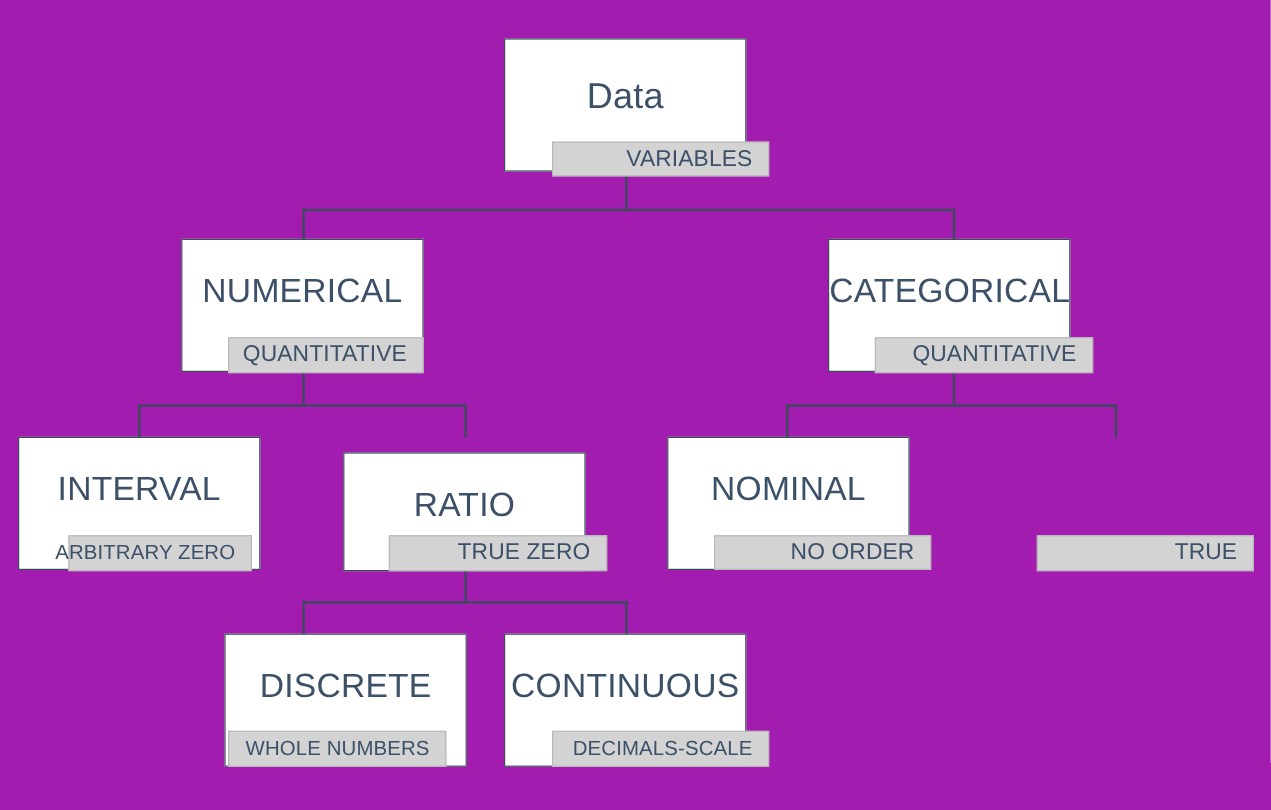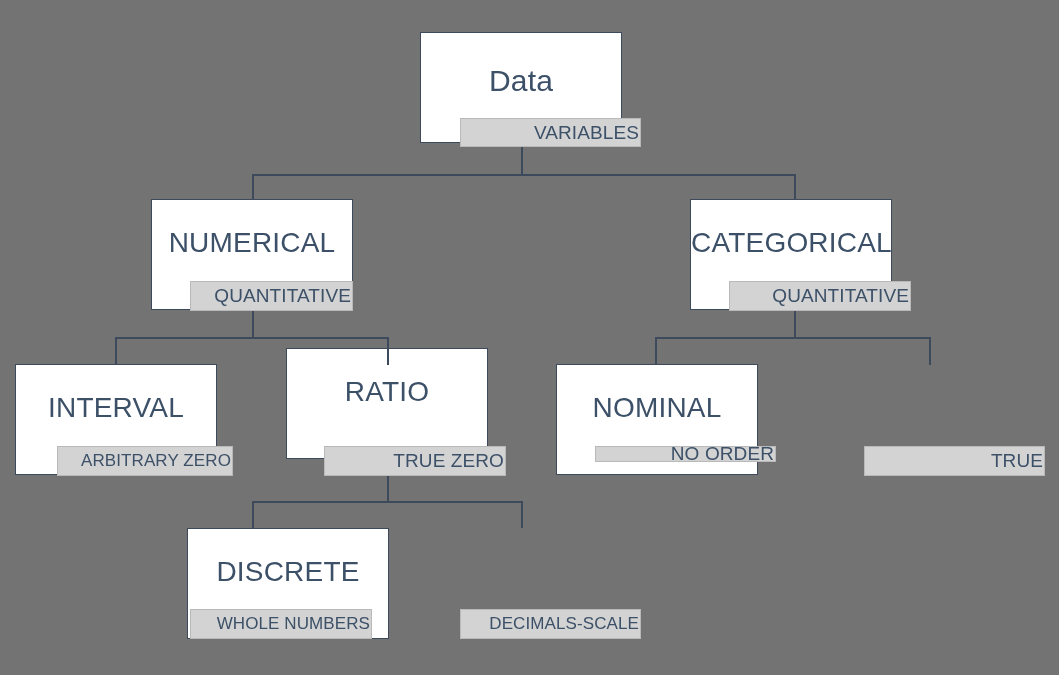--- a/index.html
+++ b/index.html
@@ -7,21 +7,21 @@
     padding: 0;
     background: #ffffff;
   }
   body {
     font-family: "Liberation Sans", "DejaVu Sans", sans-serif;
   }
   #canvas {
     position: relative;
     width: 1059px;
     height: 675px;
-    background: #737373;
+    background: #a21caf;
     overflow: hidden;
   }
 
   
   .node {
     position: absolute;
     box-sizing: border-box;
     border: 1.6px solid #3c4a5c;
     background: #ffffff;
   }
@@ -43,21 +43,21 @@
     box-sizing: border-box;
     background: #d3d3d3;
     border: 1px solid #b9b9b9;
     color: #3c5068;
     text-align: right;
     white-space: nowrap;
     letter-spacing: 0.1px;
     display: flex;
     align-items: center;
     justify-content: flex-end;
-    padding-right: 1px;
+    padding-right: 13px;
     z-index: 5;
   }
 
   
   .conn {
     position: absolute;
     background: #3c4a5c;
     z-index: 1;
   }
   .conn-v { width: 1.6px; }
@@ -99,34 +99,37 @@
   <div class="badge" style="left:190px; top:281px; width:163px; height:30px; font-size:19px;">QUANTITATIVE</div>
 
   <div class="node" style="left:690px; top:199px; width:202px; height:111px;">
     <div class="node-label" style="top:27px; font-size:28px;">CATEGORICAL</div>
   </div>
   <div class="badge" style="left:729px; top:281px; width:182px; height:30px; font-size:19px;">QUANTITATIVE</div>
 
   <div class="node" style="left:15px; top:364px; width:202px; height:111px;">
     <div class="node-label" style="top:27px; font-size:28px;">INTERVAL</div>
   </div>
-  <div class="badge" style="left:57px; top:446px; width:176px; height:30px; font-size:17px;">ARBITRARY ZERO</div>
+  <div class="badge" style="left:57px; top:446px; width:153px; height:30px; font-size:17px;">ARBITRARY ZERO</div>
 
-  <div class="node" style="left:286px; top:348px; width:202px; height:111px;padding-left:40px;">
+  <div class="node" style="left:286px; top:377px; width:202px; height:99px;padding-left:40px;">
     <div class="node-label" style="top:27px; font-size:28px;">RATIO</div>
   </div>
   <div class="badge" style="left:324px; top:446px; width:182px; height:30px; font-size:19px;">TRUE ZERO</div>
 
   <div class="node" style="left:556px; top:364px; width:202px; height:111px;">
     <div class="node-label" style="top:27px; font-size:28px;">NOMINAL</div>
   </div>
-  <div class="badge" style="left:595px; top:446px; width:181px; height:16px; font-size:19px;">NO ORDER</div>
+  <div class="badge" style="left:595px; top:446px; width:181px; height:29px; font-size:19px;">NO ORDER</div>
 
   <div class="badge" style="left:864px; top:446px; width:181px; height:30px; font-size:19px;">TRUE</div>
 
   <div class="node" style="left:151px; top:528px; width:202px; height:111px;margin-left:36px;">
     <div class="node-label" style="top:27px; font-size:28px;">DISCRETE</div>
   </div>
   <div class="badge" style="left:190px; top:609px; width:182px; height:30px; font-size:17px;">WHOLE NUMBERS</div>
 
+  <div class="node" style="left:420px; top:528px; width:202px; height:111px;">
+    <div class="node-label" style="top:27px; font-size:28px;">CONTINUOUS</div>
+  </div>
   <div class="badge" style="left:460px; top:609px; width:181px; height:30px; font-size:17px;">DECIMALS-SCALE</div>
 
 </div>
 
 </body></html>

